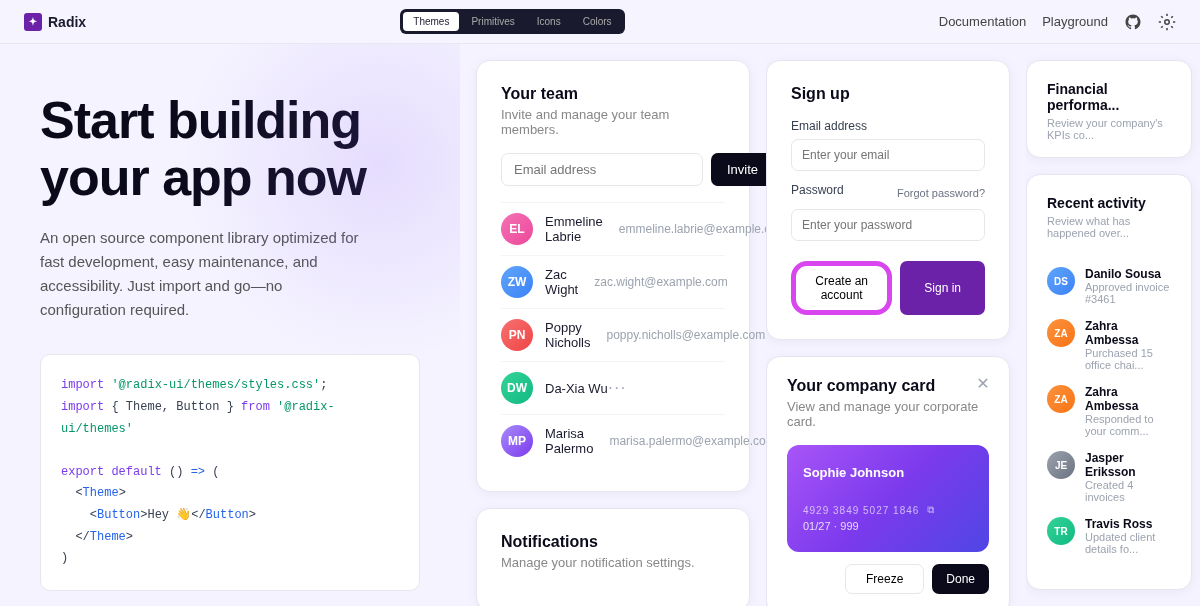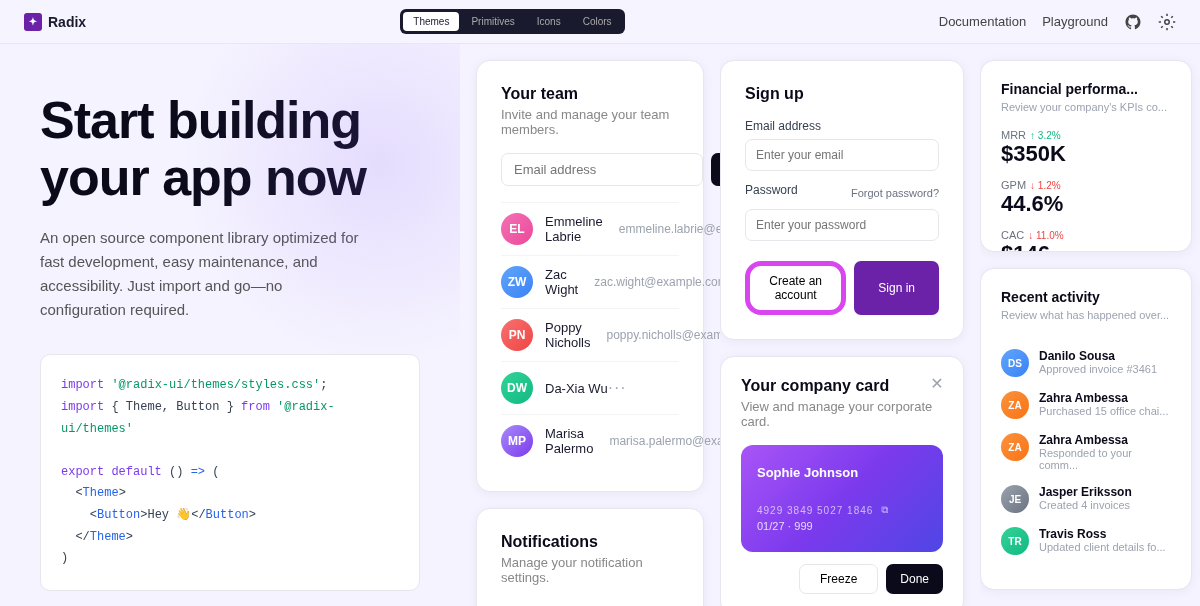--- a/index.html
+++ b/index.html
@@ -76,21 +76,21 @@
     .credit-card { background: linear-gradient(135deg, #a855f7, #7c3aed, #4f46e5); border-radius: 12px; padding: 20px 16px; margin: 12px 0; color: white; }
     .card-name { font-size: 13px; font-weight: 600; margin-bottom: 24px; }
     .card-number { font-size: 12px; letter-spacing: 1px; opacity: 0.9; display: flex; align-items: center; gap: 8px; }
     .card-number span { font-size: 10px; opacity: 0.7; cursor: pointer; }
     .card-expiry { font-size: 11px; opacity: 0.8; margin-top: 4px; }
     .card-actions { display: flex; gap: 8px; justify-content: flex-end; }
     .btn-freeze { padding: 7px 20px; border: 1px solid #e5e7eb; background: white; border-radius: 7px; font-size: 12px; cursor: pointer; font-weight: 500; }
     .btn-done { padding: 7px 14px; background: #0a0a1a; color: white; border: none; border-radius: 7px; font-size: 12px; cursor: pointer; font-weight: 500; }
 
     
-    .far-right { width: 220px; flex-shrink: 0; overflow-y: auto; padding: 16px 8px 16px 0; display: flex; flex-direction: column; gap: 16px; }
+    .far-right { width: 174px; flex-shrink: 0; overflow-y: auto; padding: 16px 8px 16px 0; display: flex; flex-direction: column; gap: 16px; }
     .financial-card { background: white; border-radius: 14px; border: 1px solid #e8e4f0; padding: 20px; box-shadow: 0 2px 12px rgba(0,0,0,0.05); overflow: hidden; }
     .financial-title { font-size: 14px; font-weight: 700; color: #0a0a1a; margin-bottom: 4px; }
     .financial-subtitle { font-size: 11px; color: #9ca3af; margin-bottom: 16px; }
     .metric-row { margin-bottom: 12px; }
     .metric-label { font-size: 11px; color: #6b7280; display: flex; align-items: center; gap: 4px; }
     .metric-up { color: #10b981; font-size: 10px; }
     .metric-down { color: #ef4444; font-size: 10px; }
     .metric-value { font-size: 22px; font-weight: 700; color: #0a0a1a; }
 
     .activity-card { background: white; border-radius: 14px; border: 1px solid #e8e4f0; padding: 20px; box-shadow: 0 2px 12px rgba(0,0,0,0.05); }

